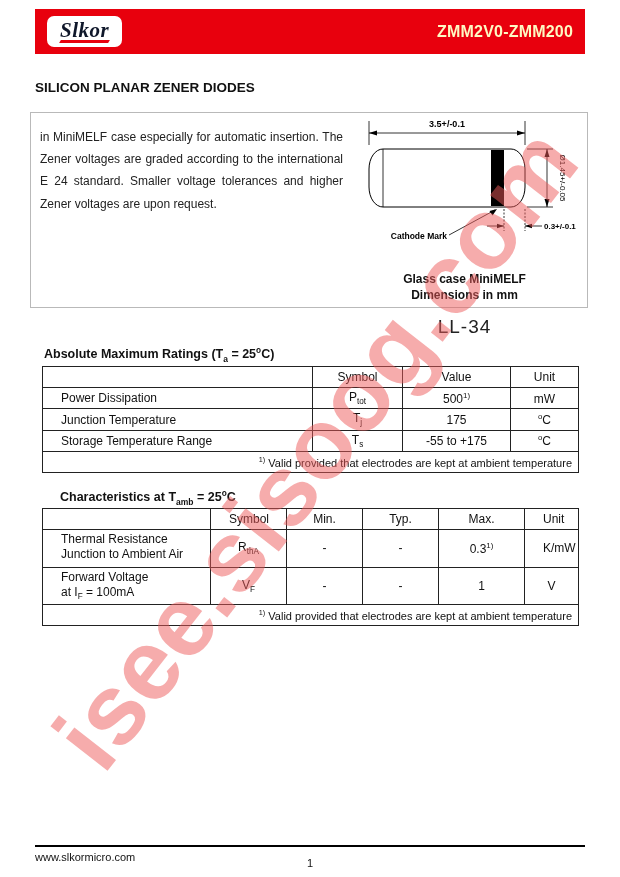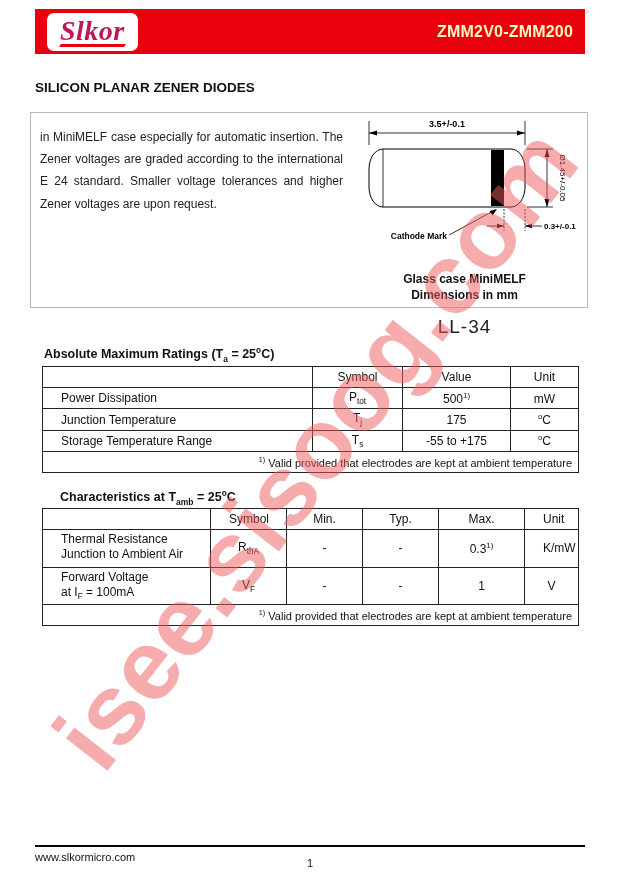--- a/index.html
+++ b/index.html
@@ -4,21 +4,21 @@
 <style>
   * { margin:0; padding:0; box-sizing:border-box; }
   html,body { background:#fff; }
   body { font-family:"Liberation Sans", sans-serif; color:#111; }
   .page { position:relative; width:620px; height:877px; margin:0 auto; background:#fff; overflow:hidden; }
 
   
   .banner { position:absolute; left:35px; top:9px; width:550px; height:45px; background:#e8000d;
             display:flex; align-items:center; justify-content:space-between; padding:0 12px; }
   .logo-box { background:#fff; border-radius:7px; padding:2px 13px 4px; }
-  .logo-text { color:#be185d; font-style:italic; font-weight:bold; font-size:28px;
+  .logo-text { color:#0f172a; font-style:italic; font-weight:bold; font-size:21px;
                font-family:"Liberation Serif", serif; letter-spacing:0.5px; }
   .logo-underline { height:3px; background:#e8000d; margin-top:-3px; transform:skewX(-30deg); }
   .part-number { color:#fef9c3; font-weight:bold; font-size:16px; letter-spacing:0.2px; }
 
   .doc-title { position:absolute; left:35px; top:80px; font-size:13.5px; font-weight:bold; }
 
   
   .info-box { position:absolute; left:30px; top:112px; width:558px; height:196px; border:1px solid #b9b9b9; background:#fff; }
   .description { position:absolute; left:9px; top:13px; width:303px; font-size:12px; line-height:1.85; text-align:justify; color:#222; }
   .diagram-wrap { position:absolute; right:4px; top:2px; width:237px; text-align:center; }

